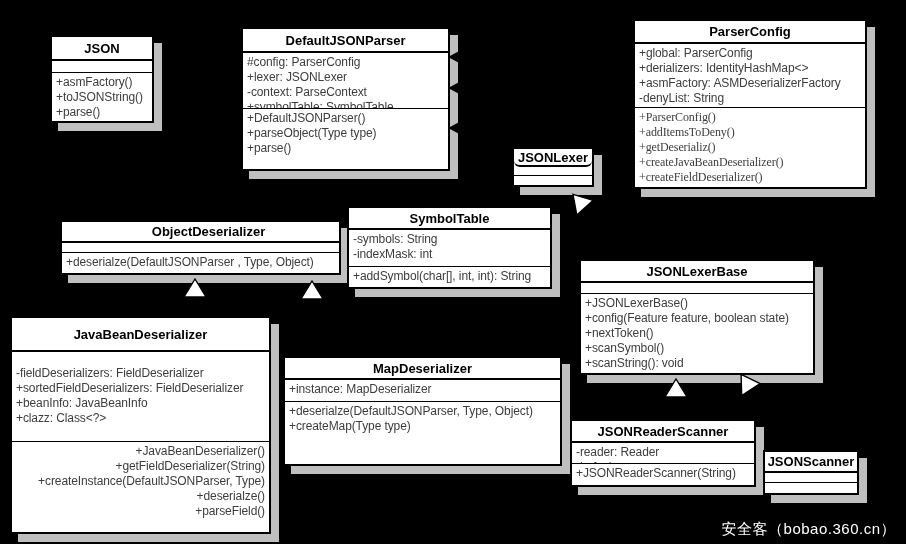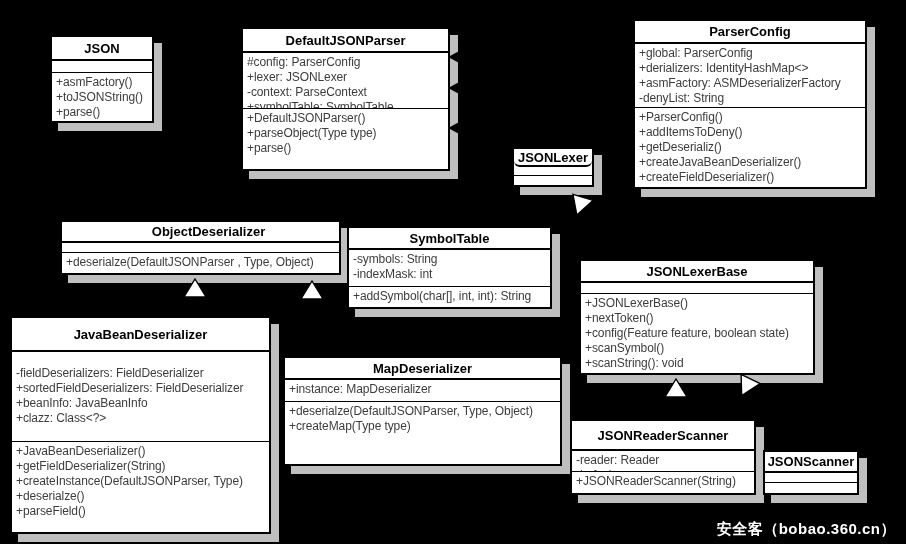--- a/index.html
+++ b/index.html
@@ -21,21 +21,21 @@
   .uml-attrs { border-bottom:1px solid #000000; }
   .uml-attrs, .uml-methods {
     font-size:12px; line-height:15px; color:#3d3d3d;
     padding:2px 4px; box-sizing:border-box; overflow:hidden;
     white-space:nowrap; letter-spacing:-0.1px;
   }
   .member-row { height:15px; }
   .arrowhead { position:absolute; }
   #watermark {
     position:absolute; right:10px; bottom:5px; color:#ffffff;
-    font-size:15px; font-weight:bold; letter-spacing:0.5px;
+    font-size:15px; font-weight:normal; letter-spacing:0.5px;
   }
 </style>
 </head>
 <body>
 
 <div id="diagram">
     <div class="uml-class" style="left: 50px; top: 35px; width: 100px;">
       <div class="uml-title" style="height: 24px;">JSON</div>
       <div class="uml-attrs" style="height: 12px;"></div>
       <div class="uml-methods" style="height: 48px;">
@@ -59,89 +59,89 @@
       </div>
     </div>
     <div class="uml-class" style="left: 633px; top: 19px; width: 230px;">
       <div class="uml-title" style="height: 23px;">ParserConfig</div>
       <div class="uml-attrs" style="height: 64px;">
         <div class="member-row">+global: ParserConfig</div>
         <div class="member-row">+derializers: IdentityHashMap&lt;&gt;</div>
         <div class="member-row">+asmFactory: ASMDeserializerFactory</div>
         <div class="member-row">-denyList: String</div>
       </div>
-      <div class="uml-methods" style="height: 79px;">
+      <div class="uml-methods" style="height: 79px; font-family: Liberation Serif, serif;">
         <div class="member-row">+ParserConfig()</div>
         <div class="member-row">+addItemsToDeny()</div>
         <div class="member-row">+getDeserializ()</div>
         <div class="member-row">+createJavaBeanDeserializer()</div>
         <div class="member-row">+createFieldDeserializer()</div>
       </div>
     </div>
     <div class="uml-class" style="left: 512px; top: 147px; width: 78px;">
       <div class="uml-title" style="height: 18px; border-radius: 6px;">JSONLexer</div>
       <div class="uml-attrs" style="height: 9px;"></div>
       <div class="uml-methods" style="height: 9px;"></div>
     </div>
     <div class="uml-class" style="left: 60px; top: 220px; width: 277px;">
       <div class="uml-title" style="height: 21px; padding-left: 16px;">ObjectDeserializer</div>
       <div class="uml-attrs" style="height: 10px;"></div>
       <div class="uml-methods" style="height: 20px;">
         <div class="member-row">+deserialze(DefaultJSONParser , Type, Object)</div>
       </div>
     </div>
-    <div class="uml-class" style="left: 347px; top: 226px; width: 201px;">
+    <div class="uml-class" style="left: 347px; top: 206px; width: 201px;">
       <div class="uml-title" style="height: 22px;">SymbolTable</div>
       <div class="uml-attrs" style="height: 37px;">
         <div class="member-row">-symbols: String</div>
         <div class="member-row">-indexMask: int</div>
       </div>
       <div class="uml-methods" style="height: 20px;">
         <div class="member-row">+addSymbol(char[], int, int): String</div>
       </div>
     </div>
     <div class="uml-class" style="left: 579px; top: 259px; width: 232px;">
       <div class="uml-title" style="height: 22px;">JSONLexerBase</div>
       <div class="uml-attrs" style="height: 11px;"></div>
       <div class="uml-methods" style="height: 79px;">
         <div class="member-row">+JSONLexerBase()</div>
+        <div class="member-row">+config(Feature feature, boolean state)</div>
         <div class="member-row">+nextToken()</div>
-        <div class="member-row">+config(Feature feature, boolean state)</div>
         <div class="member-row">+scanSymbol()</div>
         <div class="member-row">+scanString(): void</div>
       </div>
     </div>
     <div class="uml-class" style="left: 10px; top: 316px; width: 257px;">
       <div class="uml-title" style="height: 34px;">JavaBeanDeserializer</div>
       <div class="uml-attrs" style="height: 78px; margin-top: 12px;">
         <div class="member-row">-fieldDeserializers: FieldDeserializer</div>
         <div class="member-row">+sortedFieldDeserializers: FieldDeserializer</div>
         <div class="member-row">+beanInfo: JavaBeanInfo</div>
         <div class="member-row">+clazz: Class&lt;?&gt;</div>
       </div>
-      <div class="uml-methods" style="height: 90px;">
+      <div class="uml-methods" style="height: 90px; text-align: right;">
         <div class="member-row">+JavaBeanDeserializer()</div>
         <div class="member-row">+getFieldDeserializer(String)</div>
         <div class="member-row">+createInstance(DefaultJSONParser, Type)</div>
         <div class="member-row">+deserialze()</div>
         <div class="member-row">+parseField()</div>
       </div>
     </div>
     <div class="uml-class" style="left: 283px; top: 356px; width: 275px;">
       <div class="uml-title" style="height: 22px;">MapDeserializer</div>
       <div class="uml-attrs" style="height: 22px;">
         <div class="member-row">+instance: MapDeserializer</div>
       </div>
       <div class="uml-methods" style="height: 62px;">
         <div class="member-row">+deserialze(DefaultJSONParser, Type, Object)</div>
         <div class="member-row">+createMap(Type type)</div>
       </div>
     </div>
     <div class="uml-class" style="left: 570px; top: 419px; width: 182px;">
-      <div class="uml-title" style="height: 30px;">JSONReaderScanner</div>
+      <div class="uml-title" style="height: 22px;">JSONReaderScanner</div>
       <div class="uml-attrs" style="height: 21px;">
         <div class="member-row">-reader: Reader</div>
         <div class="member-row">-buf: char</div>
       </div>
       <div class="uml-methods" style="height: 21px;">
         <div class="member-row">+JSONReaderScanner(String)</div>
       </div>
     </div>
     <div class="uml-class" style="left: 763px; top: 450px; width: 92px;">
       <div class="uml-title" style="height: 21px;">JSONScanner</div>

